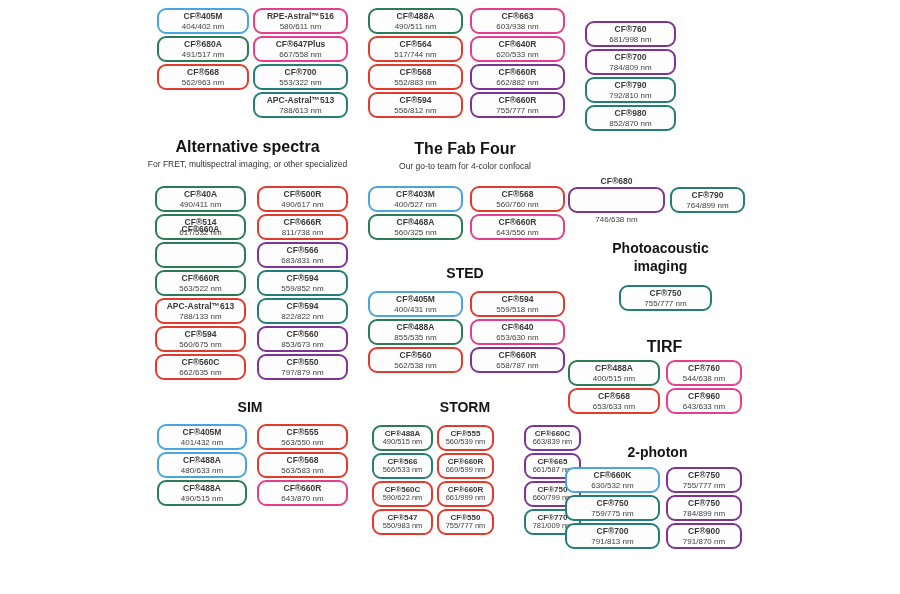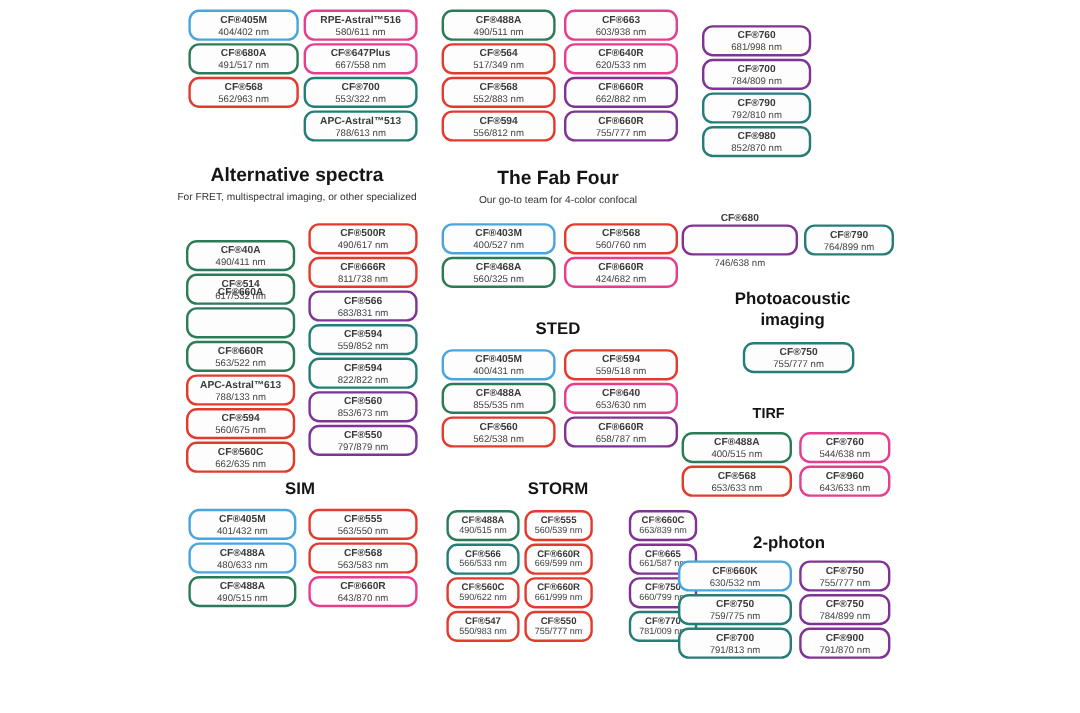--- a/index.html
+++ b/index.html
@@ -15,38 +15,38 @@
   .sec-sub{position:absolute;text-align:center;font-size:8.5px;color:#333;}
   
   #top-a{left:157px;top:8px;width:92px;}
   #top-b{left:253px;top:8px;width:95px;}
   #top-c{left:368px;top:8px;width:95px;}
   #top-d{left:470px;top:8px;width:95px;}
   #top-e{left:585px;top:21px;width:91px;}
   
   #t-alt{left:130px;top:137px;width:235px;font-size:16px;}
   #s-alt{left:125px;top:159px;width:245px;}
-  #alt-l{left:155px;top:200px;width:91px;}
+  #alt-l{left:155px;top:186px;width:91px;}
   #alt-r{left:257px;top:186px;width:91px;}
   
   #t-fab{left:360px;top:139px;width:210px;font-size:16px;}
   #s-fab{left:360px;top:161px;width:210px;}
   #fab-l{left:368px;top:186px;width:95px;}
   #fab-r{left:470px;top:186px;width:95px;}
   
   #t-sted{left:360px;top:265px;width:210px;font-size:14px;}
   #sted-l{left:368px;top:291px;width:95px;}
   #sted-r{left:470px;top:291px;width:95px;}
   
   #pair-l{left:568px;top:187px;width:97px;}
   #pair-r{left:670px;top:187px;width:75px;}
   #t-pa{left:593px;top:240px;width:135px;font-size:14px;}
   #pa-box{left:619px;top:285px;width:93px;}
   
-  #t-tirf{left:568px;top:337px;width:145px;font-size:12px;}
+  #t-tirf{left:592px;top:337px;width:145px;font-size:16px;}
   #tirf-l{left:568px;top:360px;width:92px;}
   #tirf-r{left:666px;top:360px;width:76px;}
   
   #t-sim{left:155px;top:399px;width:190px;font-size:14px;}
   #sim-l{left:157px;top:424px;width:90px;}
   #sim-r{left:257px;top:424px;width:91px;}
   
   #t-storm{left:370px;top:399px;width:190px;font-size:14px;}
   #storm-1{left:372px;top:425px;width:61px;}
   #storm-2{left:437px;top:425px;width:57px;}
@@ -95,21 +95,21 @@
         <div class="dye-range">788/613 nm</div>
       </div>
     </div>
   <div class="col" id="top-c">
       <div class="dye" style="border-color: rgb(43, 123, 87);">
         <div class="dye-name">CF®488A</div>
         <div class="dye-range">490/511 nm</div>
       </div>
       <div class="dye" style="border-color: rgb(226, 59, 46);">
         <div class="dye-name">CF®564</div>
-        <div class="dye-range">517/349 nm</div>
+        <div class="dye-range">517/744 nm</div>
       </div>
       <div class="dye" style="border-color: rgb(226, 59, 46);">
         <div class="dye-name">CF®568</div>
         <div class="dye-range">552/883 nm</div>
       </div>
       <div class="dye" style="border-color: rgb(226, 59, 46);">
         <div class="dye-name">CF®594</div>
         <div class="dye-range">556/812 nm</div>
       </div>
     </div>
@@ -225,21 +225,21 @@
         <div class="dye-range">560/325 nm</div>
       </div>
     </div>
   <div class="col" id="fab-r">
       <div class="dye" style="border-color: rgb(226, 59, 46);">
         <div class="dye-name">CF®568</div>
         <div class="dye-range">560/760 nm</div>
       </div>
       <div class="dye" style="border-color: rgb(230, 62, 143);">
         <div class="dye-name">CF®660R</div>
-        <div class="dye-range">424/682 nm</div>
+        <div class="dye-range">643/556 nm</div>
       </div>
     </div>
 
   <div class="sec-title" id="t-sted">STED</div>
   <div class="col" id="sted-l">
       <div class="dye" style="border-color: rgb(73, 165, 222);">
         <div class="dye-name">CF®405M</div>
         <div class="dye-range">400/431 nm</div>
       </div>
       <div class="dye" style="border-color: rgb(43, 123, 87);">

